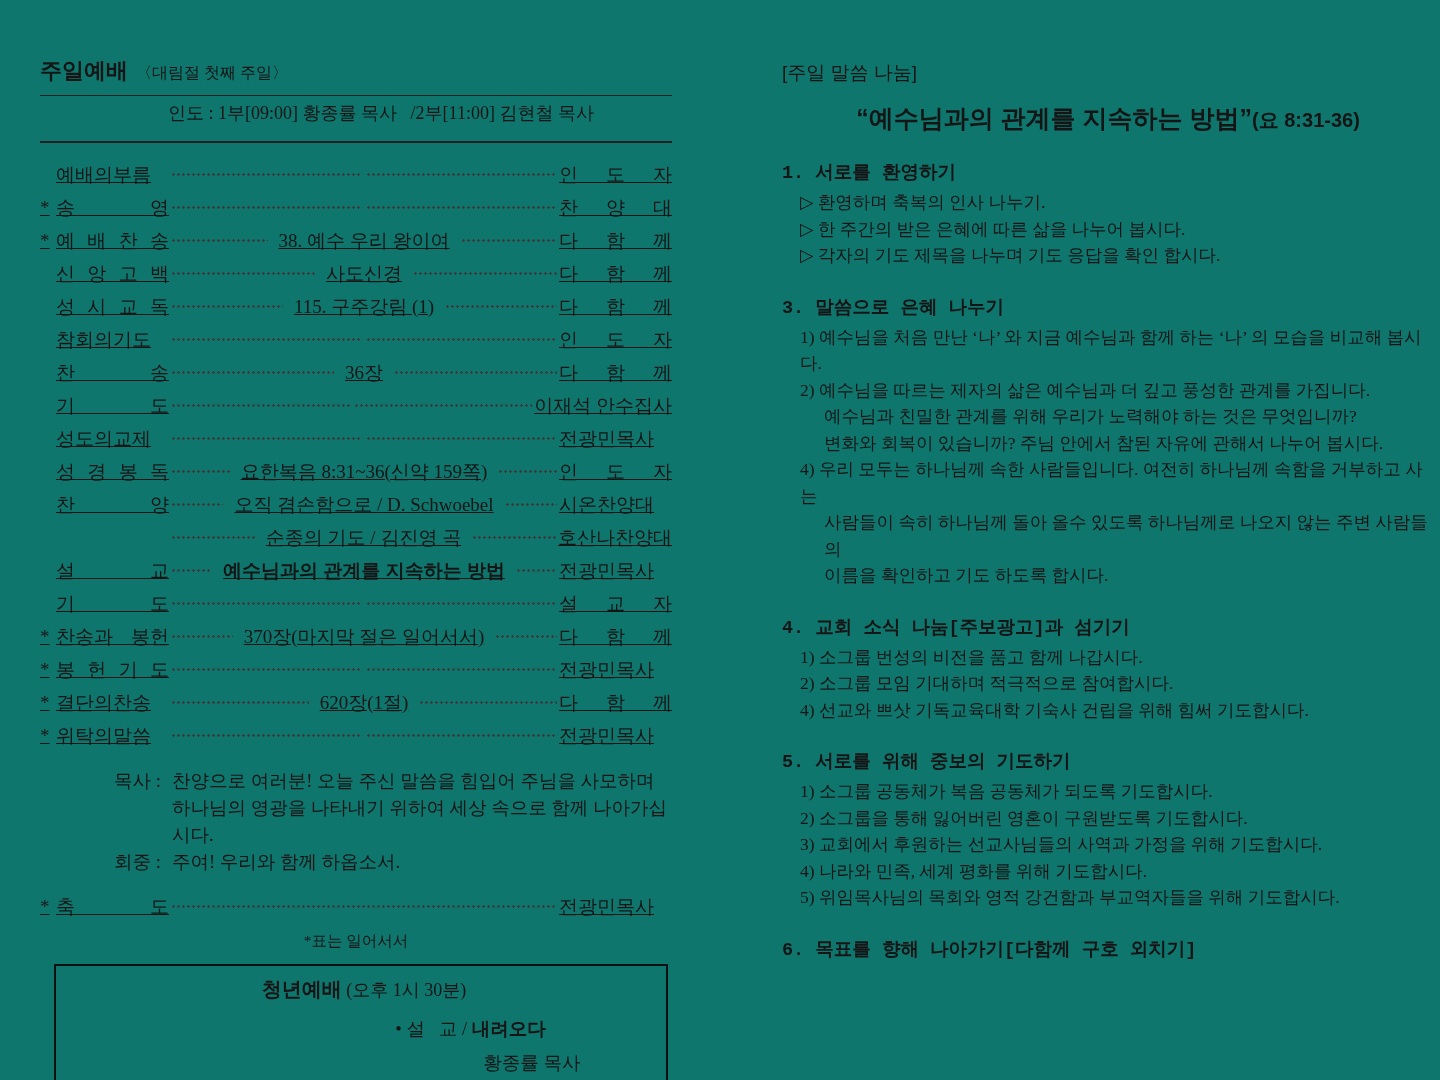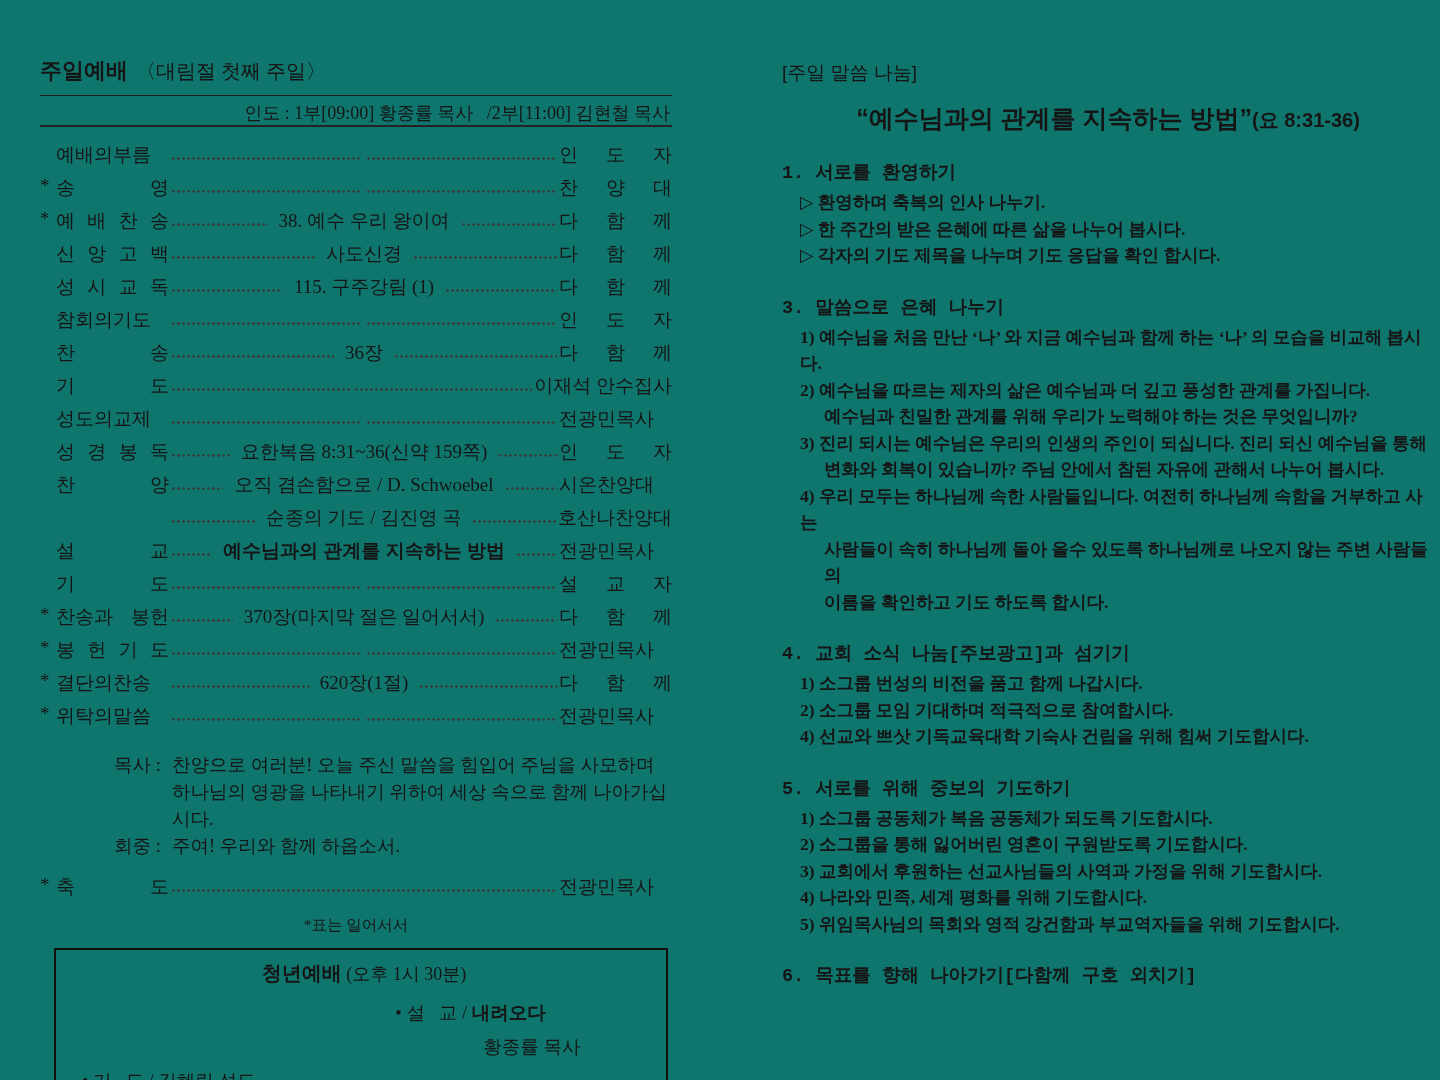--- a/index.html
+++ b/index.html
@@ -3,29 +3,29 @@
 <meta charset="utf-8">
 <style>
   html,body{margin:0;padding:0;background:#f3f3f3;}
   .page{position:relative;width:1440px;height:1080px;background:#0f766e;color:#151515;
         font-family:"Liberation Serif","DejaVu Serif",serif;overflow:hidden;}
 
   
   .left-col{position:absolute;left:40px;top:56px;width:632px;}
   .l-title-row{display:flex;align-items:baseline;gap:8px;margin-bottom:9px;}
   .l-title{font-family:"Liberation Sans","DejaVu Sans",sans-serif;font-weight:700;font-size:22px;}
-  .l-subtitle{font-size:20px;}
+  .l-subtitle{font-size:16px;}
   .rule-thin{border-top:1.5px solid #222;}
   .rule-thick{border-top:2.5px solid #222;}
-  .lead-row{display:flex;justify-content:flex-end;align-items:baseline;
-            padding:5px 2px 0 52px;font-size:18px;}
+  .lead-row{display:flex;justify-content:center;align-items:baseline;
+            padding:5px 2px 16px 52px;font-size:18px;}
   .lead-row span{white-space:pre;}
 
   .order{margin-top:15px;}
-  .o-row{display:flex;align-items:flex-start;height:33px;font-size:19px;}
+  .o-row{display:flex;align-items:center;height:33px;font-size:19px;text-decoration:underline;}
   .o-star{flex:none;width:16px;}
   .o-label{flex:none;width:113px;text-align:justify;text-align-last:justify;text-justify:inter-character;}
   .o-leader{flex:1 1 0;min-width:6px;height:3px;align-self:center;margin:0 2px;
             background-image:radial-gradient(circle,#3a3a3a 1.15px,transparent 1.45px);
             background-size:5px 3px;background-position:0 50%;background-repeat:repeat-x;}
   .o-center{flex:none;padding:0 9px;white-space:nowrap;}
   .o-center:empty{padding:0;}
   .c-bold{font-family:"Liberation Sans","DejaVu Sans",sans-serif;font-weight:700;}
   .o-by{flex:none;min-width:113px;white-space:nowrap;text-align:justify;
         text-align-last:justify;text-justify:inter-character;}
@@ -50,21 +50,21 @@
 
   
   .right-col{position:absolute;left:782px;top:60px;width:652px;}
   .r-header{font-family:"Liberation Sans","DejaVu Sans",sans-serif;font-size:19px;margin-bottom:16px;}
   .r-title{text-align:center;margin-bottom:26px;font-family:"Liberation Sans","DejaVu Sans",sans-serif;font-weight:700;}
   .r-title-main{font-size:25px;}
   .r-title-ref{font-size:20px;}
   .r-section{margin-bottom:27px;}
   .r-heading{font-family:Liberation Mono, monospace;font-weight:700;
              font-size:18.5px;line-height:26px;margin-bottom:2px;}
-  .ri{font-size:17.5px;line-height:26.5px;padding-left:18px;font-weight:bold;}
+  .ri{font-size:17.5px;line-height:26.5px;padding-left:18px;}
   .ri.cont{padding-left:42px;}
 </style>
 </head>
 <body>
 
 <div class="page">
 
   <div class="left-col">
 
     <div class="l-title-row">
@@ -281,21 +281,20 @@
       <div class="ri">▷ 한 주간의 받은 은혜에 따른 삶을 나누어 봅시다.</div>
       <div class="ri">▷ 각자의 기도 제목을 나누며 기도 응답을 확인 합시다.</div>
     </div>
 
 
     <div class="r-section">
       <div class="r-heading">3. 말씀으로 은혜 나누기</div>
       <div class="ri">1) 예수님을 처음 만난 ‘나’ 와 지금 예수님과 함께 하는 ‘나’ 의 모습을 비교해 봅시다.</div>
       <div class="ri">2) 예수님을 따르는 제자의 삶은 예수님과 더 깊고 풍성한 관계를 가집니다.</div>
       <div class="ri cont">예수님과 친밀한 관계를 위해 우리가 노력해야 하는 것은 무엇입니까?</div>
-      <div class="ri">3) 진리 되시는 예수님은 우리의 인생의 주인이 되십니다. 진리 되신 예수님을 통해</div>
       <div class="ri cont">변화와 회복이 있습니까? 주님 안에서 참된 자유에 관해서 나누어 봅시다.</div>
       <div class="ri">4) 우리 모두는 하나님께 속한 사람들입니다. 여전히 하나님께 속함을 거부하고 사는</div>
       <div class="ri cont">사람들이 속히 하나님께 돌아 올수 있도록 하나님께로 나오지 않는 주변 사람들의</div>
       <div class="ri cont">이름을 확인하고 기도 하도록 합시다.</div>
     </div>
 
     <div class="r-section">
       <div class="r-heading">4. 교회 소식 나눔[주보광고]과 섬기기</div>
       <div class="ri">1) 소그룹 번성의 비전을 품고 함께 나갑시다.</div>
       <div class="ri">2) 소그룹 모임 기대하며 적극적으로 참여합시다.</div>

